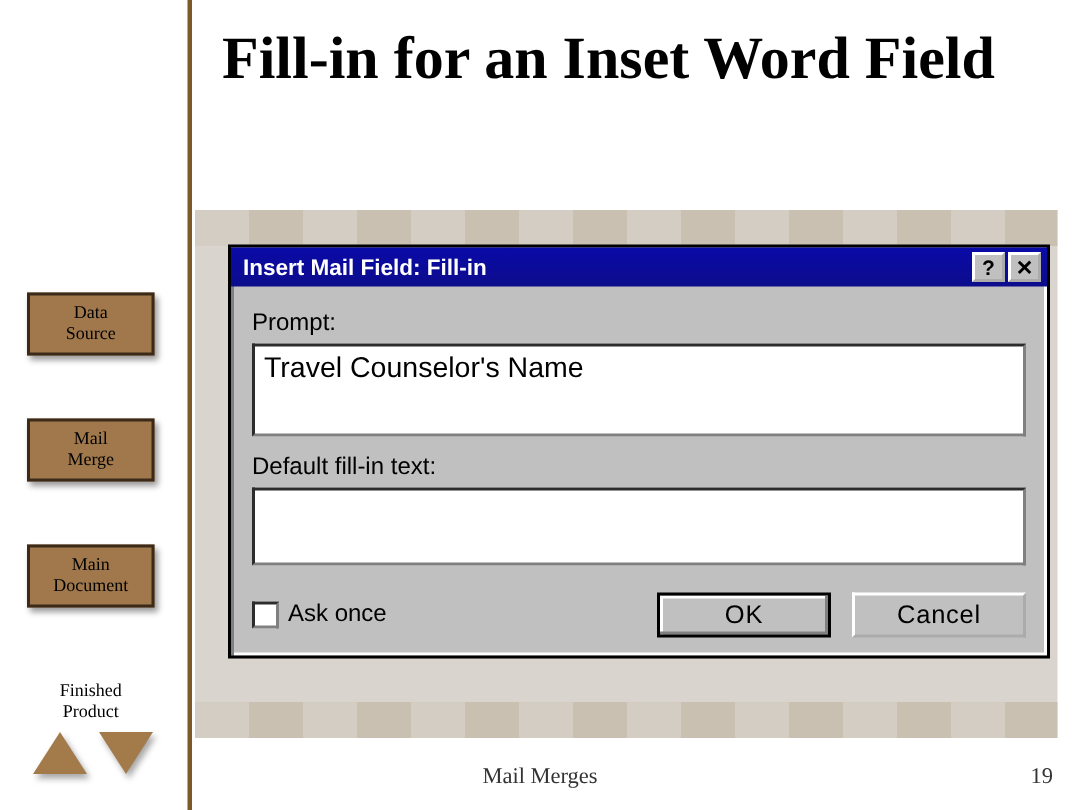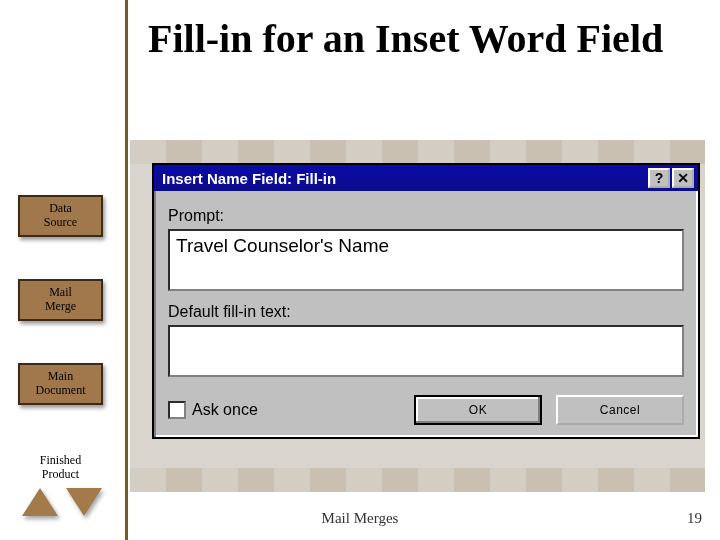--- a/index.html
+++ b/index.html
@@ -174,26 +174,26 @@
     font-size: 16px;
     cursor: pointer;
     flex: 1;
   }
   .checkbox {
     width: 18px; height: 18px;
     background: #fff;
     border: 2px inset #808080;
   }
   .dlgbtn {
-    width: 128px;
+    width: 116px;
     height: 30px;
     background: #c0c0c0;
     border: 2px outset #fff;
     font-family: Arial, sans-serif;
-    font-size: 12px;
+    font-size: 17px;
     cursor: pointer;
     letter-spacing: .5px;
   }
   .dlgbtn.default {
     border: 2px solid #000;
     box-shadow: inset -2px -2px #808080, inset 2px 2px #fff;
   }
   
   .footer {
     position: absolute;
@@ -232,21 +232,21 @@
 
 <div class="tris">
   <div class="tri-up"></div>
   <div class="tri-down"></div>
 </div>
 
 <div class="content-area"></div>
 
 <div class="dialog">
   <div class="titlebar">
-    <span>Insert Name Field: Fill-in</span>
+    <span>Insert Mail Field: Fill-in</span>
     <span class="spacer"></span>
     <div class="winbtn">
       <span>?</span>
     </div>
     <div class="winbtn">
       <span>✕</span>
     </div>
   </div>
   <div class="dlgbody">
     <div class="label">Prompt:</div>

